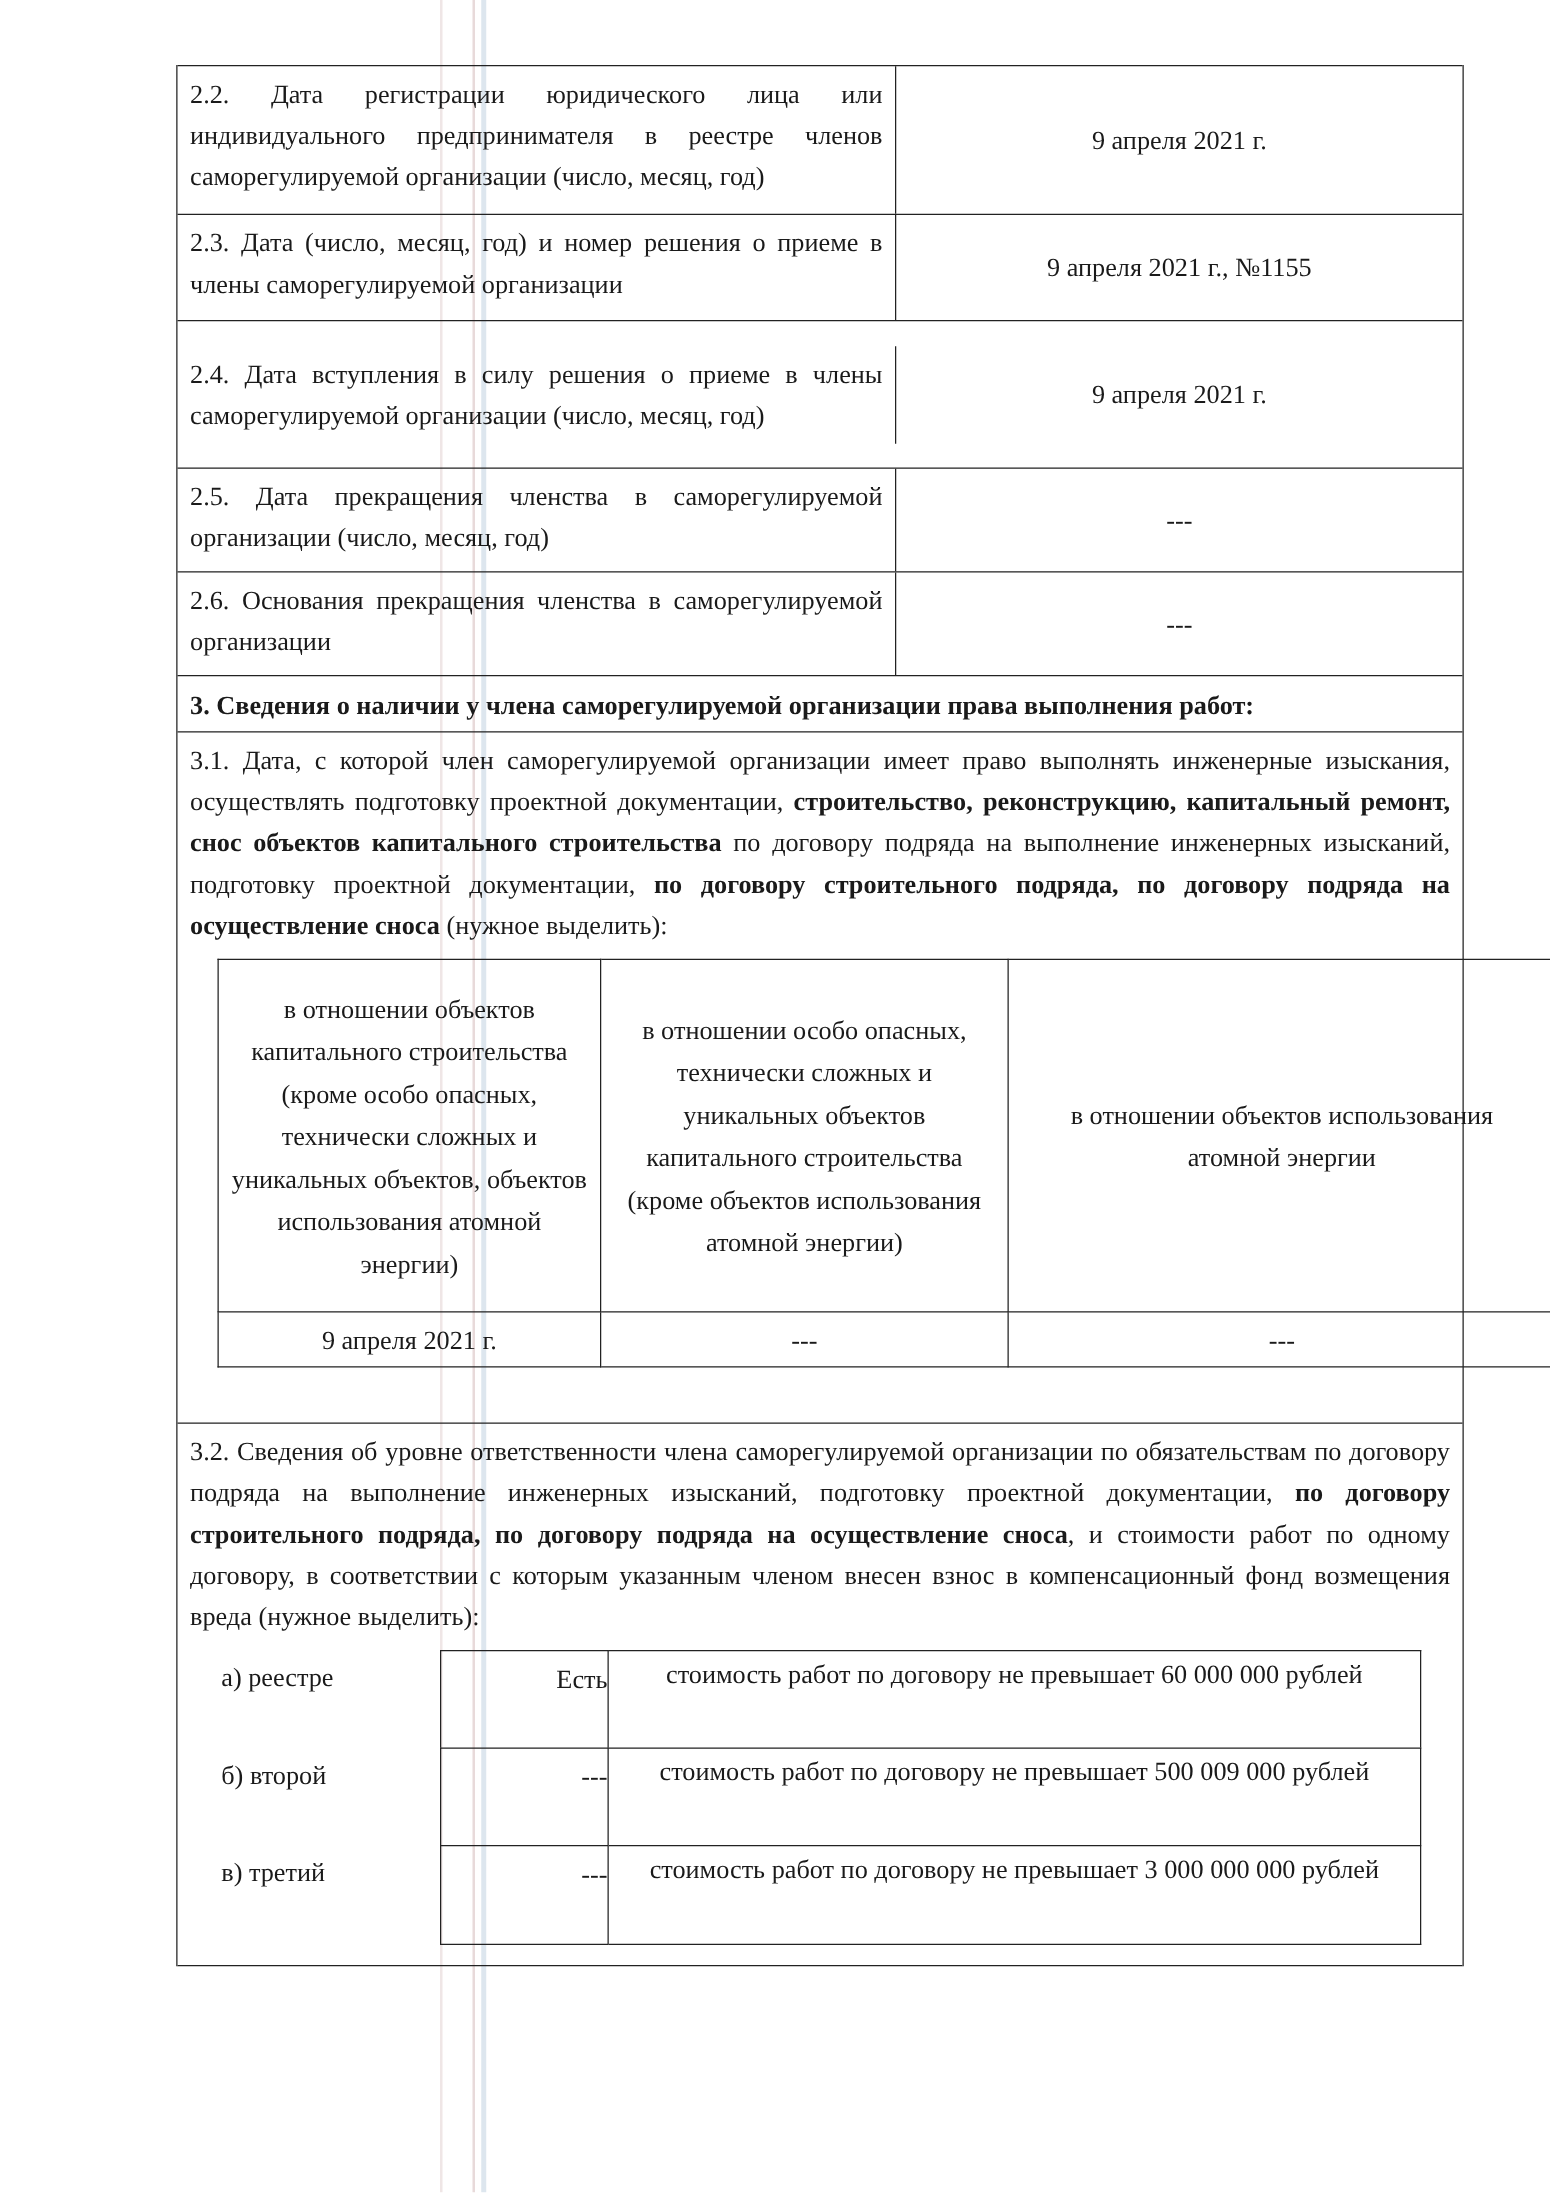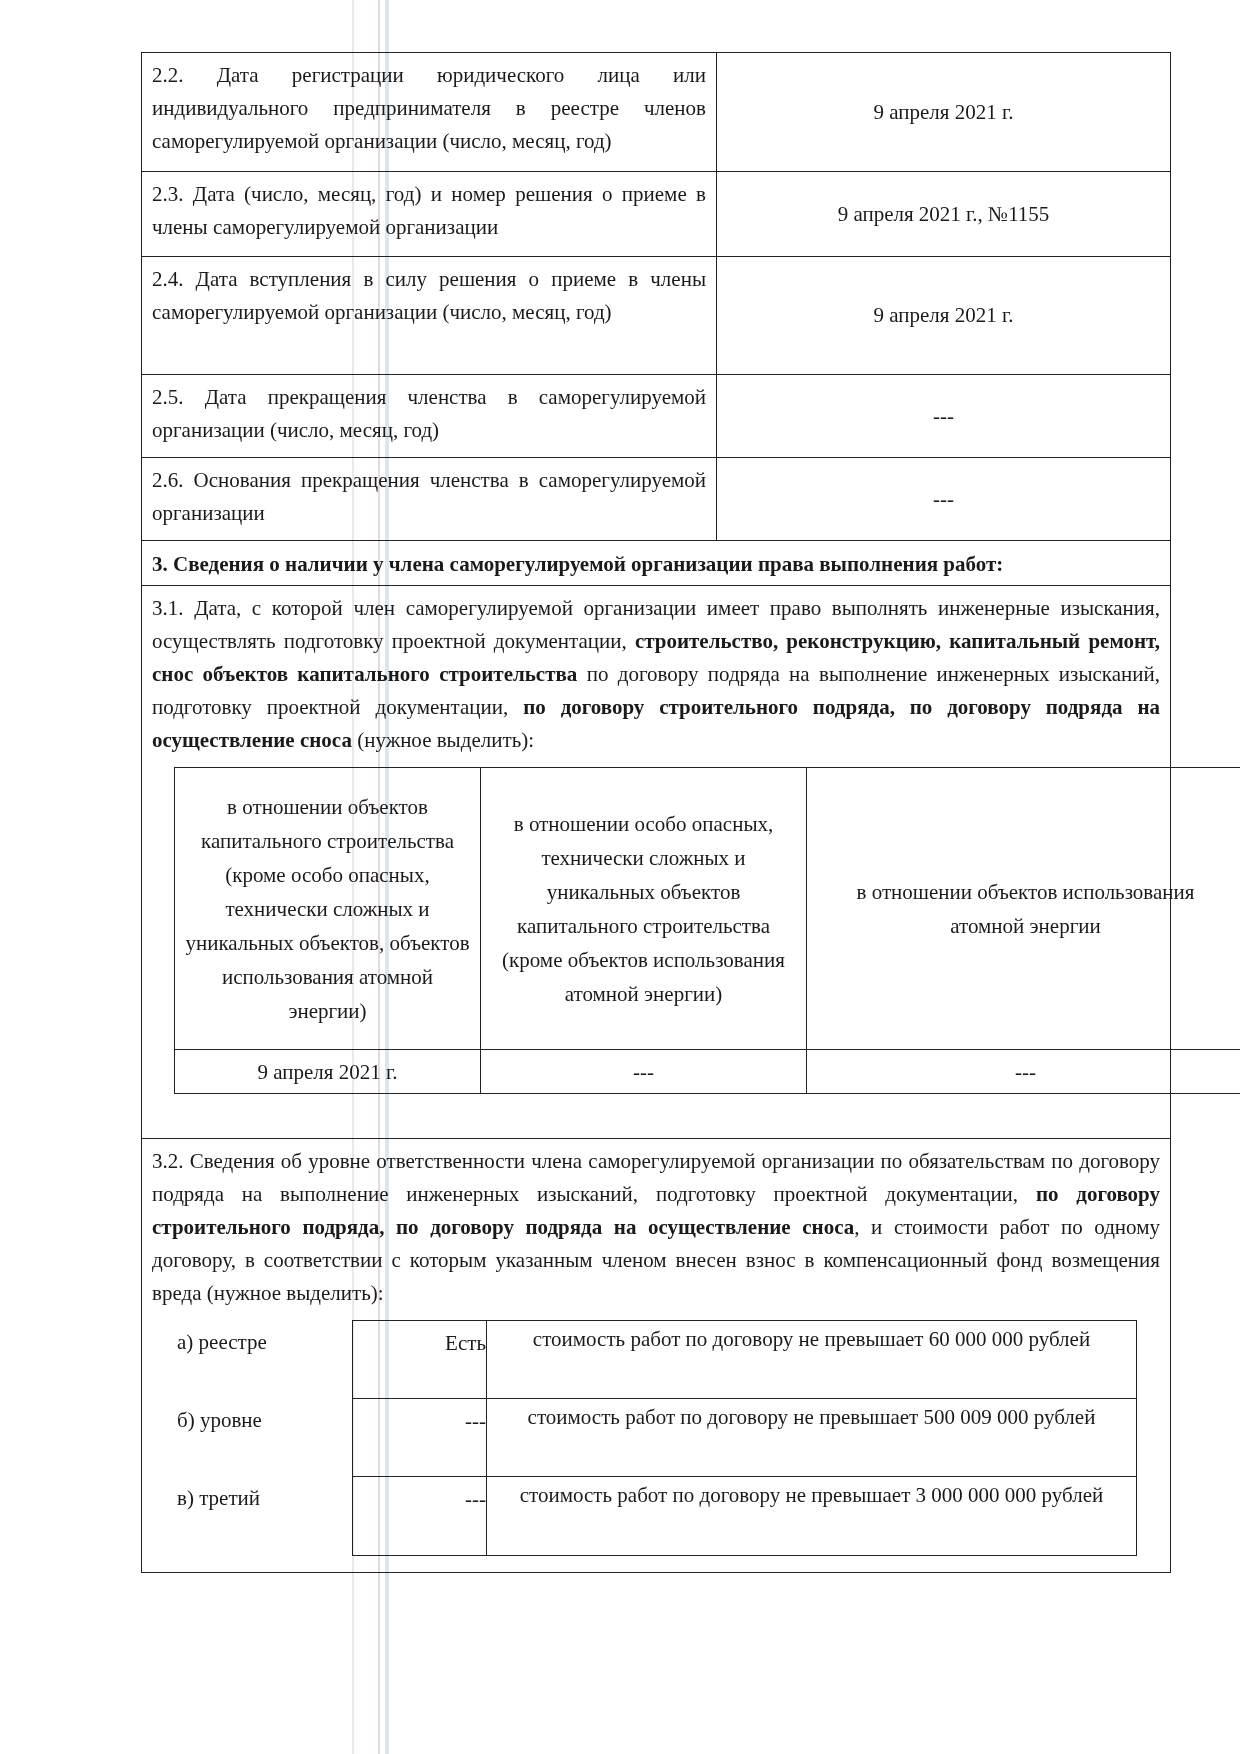--- a/index.html
+++ b/index.html
@@ -33,21 +33,21 @@
 
   <div class="outer">
     <div class="row" style="height:118px;">
       <div class="lcell">2.2. Дата регистрации юридического лица или индивидуального предпринимателя в реестре членов саморегулируемой организации (число, месяц, год)</div>
       <div class="rcell">9 апреля 2021 г.</div>
     </div>
     <div class="row" style="height:84px;">
       <div class="lcell">2.3. Дата (число, месяц, год) и номер решения о приеме в члены саморегулируемой организации</div>
       <div class="rcell">9 апреля 2021 г., №1155</div>
     </div>
-    <div class="row" style="height:117px;">
+    <div class="row" style="height:117px;align-items:center;">
       <div class="lcell">2.4. Дата вступления в силу решения о приеме в члены саморегулируемой организации (число, месяц, год)</div>
       <div class="rcell">9 апреля 2021 г.</div>
     </div>
     <div class="row" style="height:82px;">
       <div class="lcell">2.5. Дата прекращения членства в саморегулируемой организации (число, месяц, год)</div>
       <div class="rcell">---</div>
     </div>
     <div class="row" style="height:82px;">
       <div class="lcell">2.6. Основания прекращения членства в саморегулируемой организации</div>
       <div class="rcell">---</div>
@@ -76,21 +76,21 @@
 
     <div class="para bottom">
       <span>3.2. Сведения об уровне ответственности члена саморегулируемой организации по обязательствам по договору подряда на выполнение инженерных изысканий, подготовку проектной документации, </span><b>по договору строительного подряда, по договору подряда на осуществление сноса</b><span>, и стоимости работ по одному договору, в соответствии с которым указанным членом внесен взнос в компенсационный фонд возмещения вреда (нужное выделить):</span>
       <div class="levels">
         <div class="lvl" style="height:78px;">
           <div class="lbl">а) реестре</div>
           <div class="mark">Есть</div>
           <div class="desc">стоимость работ по договору не превышает 60 000 000 рублей</div>
         </div>
         <div class="lvl" style="height:78px;">
-          <div class="lbl">б) уровне</div>
+          <div class="lbl">б) второй</div>
           <div class="mark">---</div>
           <div class="desc">стоимость работ по договору не превышает 500 009 000 рублей</div>
         </div>
         <div class="lvl last" style="height:80px;">
           <div class="lbl">в) третий</div>
           <div class="mark">---</div>
           <div class="desc">стоимость работ по договору не превышает 3 000 000 000 рублей</div>
         </div>
       </div>
     </div>

